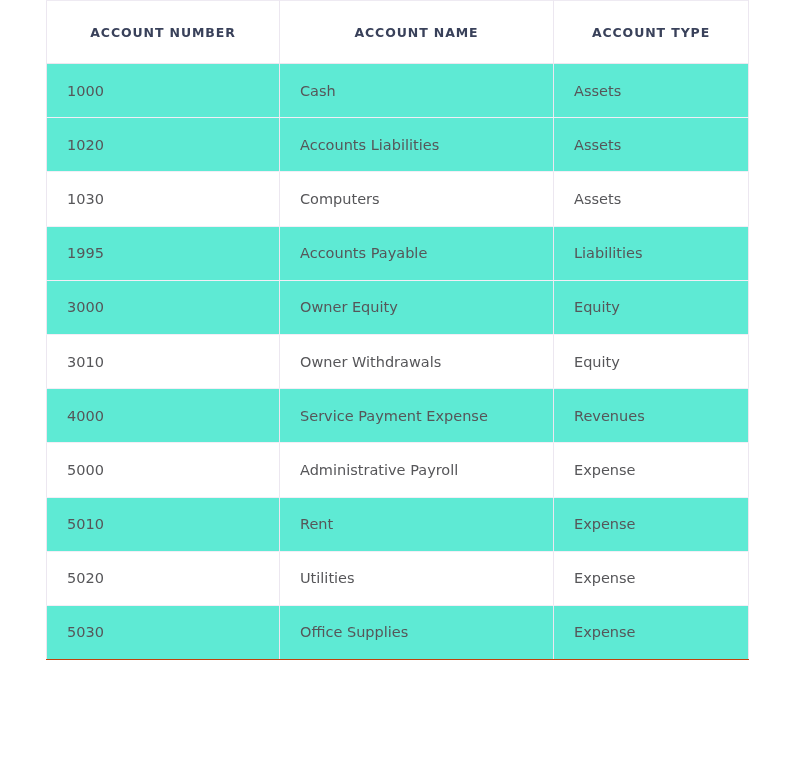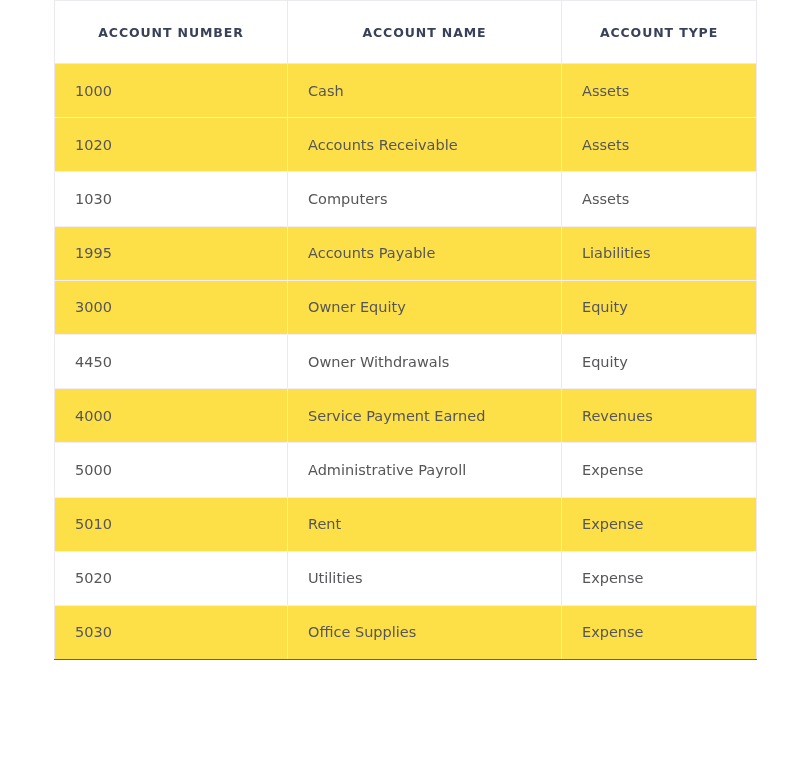--- a/index.html
+++ b/index.html
@@ -10,21 +10,21 @@
   body {
     width: 800px;
     height: 776px;
     background: #ffffff;
     font-family: "DejaVu Sans", "Liberation Sans", sans-serif;
     overflow: hidden;
   }
 
   #table-wrap {
     position: absolute;
-    left: 54px;
+    left: 46px;
     top: 0px;
     width: 702px;
   }
 
   table.accounts-table {
     width: 702px;
     border-collapse: collapse;
     table-layout: fixed;
     background: #ffffff;
   }
@@ -63,21 +63,21 @@
     padding: 0 20px;
     border-bottom: 1px solid #f3eef6;
     border-left: 1px solid #ece7f0;
     border-right: 1px solid #ece7f0;
     white-space: nowrap;
     overflow: hidden;
     text-overflow: ellipsis;
   }
 
   tbody tr.row-alt td {
-    background: #fde047;
+    background: #5eead4;
   }
   tbody tr.row-base td {
     background: #ffffff;
   }
 
   tbody tr:last-child td {
     border-bottom: 1px solid #c2410c;
   }
 </style>
 </head>
@@ -98,46 +98,46 @@
       </tr>
     </thead>
     <tbody id="table-body">
         <tr class="row-alt">
           <td>1000</td>
           <td>Cash</td>
           <td>Assets</td>
         </tr>
         <tr class="row-alt">
           <td>1020</td>
-          <td>Accounts Receivable</td>
+          <td>Accounts Liabilities</td>
           <td>Assets</td>
         </tr>
         <tr class="row-base">
           <td>1030</td>
           <td>Computers</td>
           <td>Assets</td>
         </tr>
         <tr class="row-alt">
           <td>1995</td>
           <td>Accounts Payable</td>
           <td>Liabilities</td>
         </tr>
         <tr class="row-alt">
           <td>3000</td>
           <td>Owner Equity</td>
           <td>Equity</td>
         </tr>
         <tr class="row-base">
-          <td>4450</td>
+          <td>3010</td>
           <td>Owner Withdrawals</td>
           <td>Equity</td>
         </tr>
         <tr class="row-alt">
           <td>4000</td>
-          <td>Service Payment Earned</td>
+          <td>Service Payment Expense</td>
           <td>Revenues</td>
         </tr>
         <tr class="row-base">
           <td>5000</td>
           <td>Administrative Payroll</td>
           <td>Expense</td>
         </tr>
         <tr class="row-alt">
           <td>5010</td>
           <td>Rent</td>

